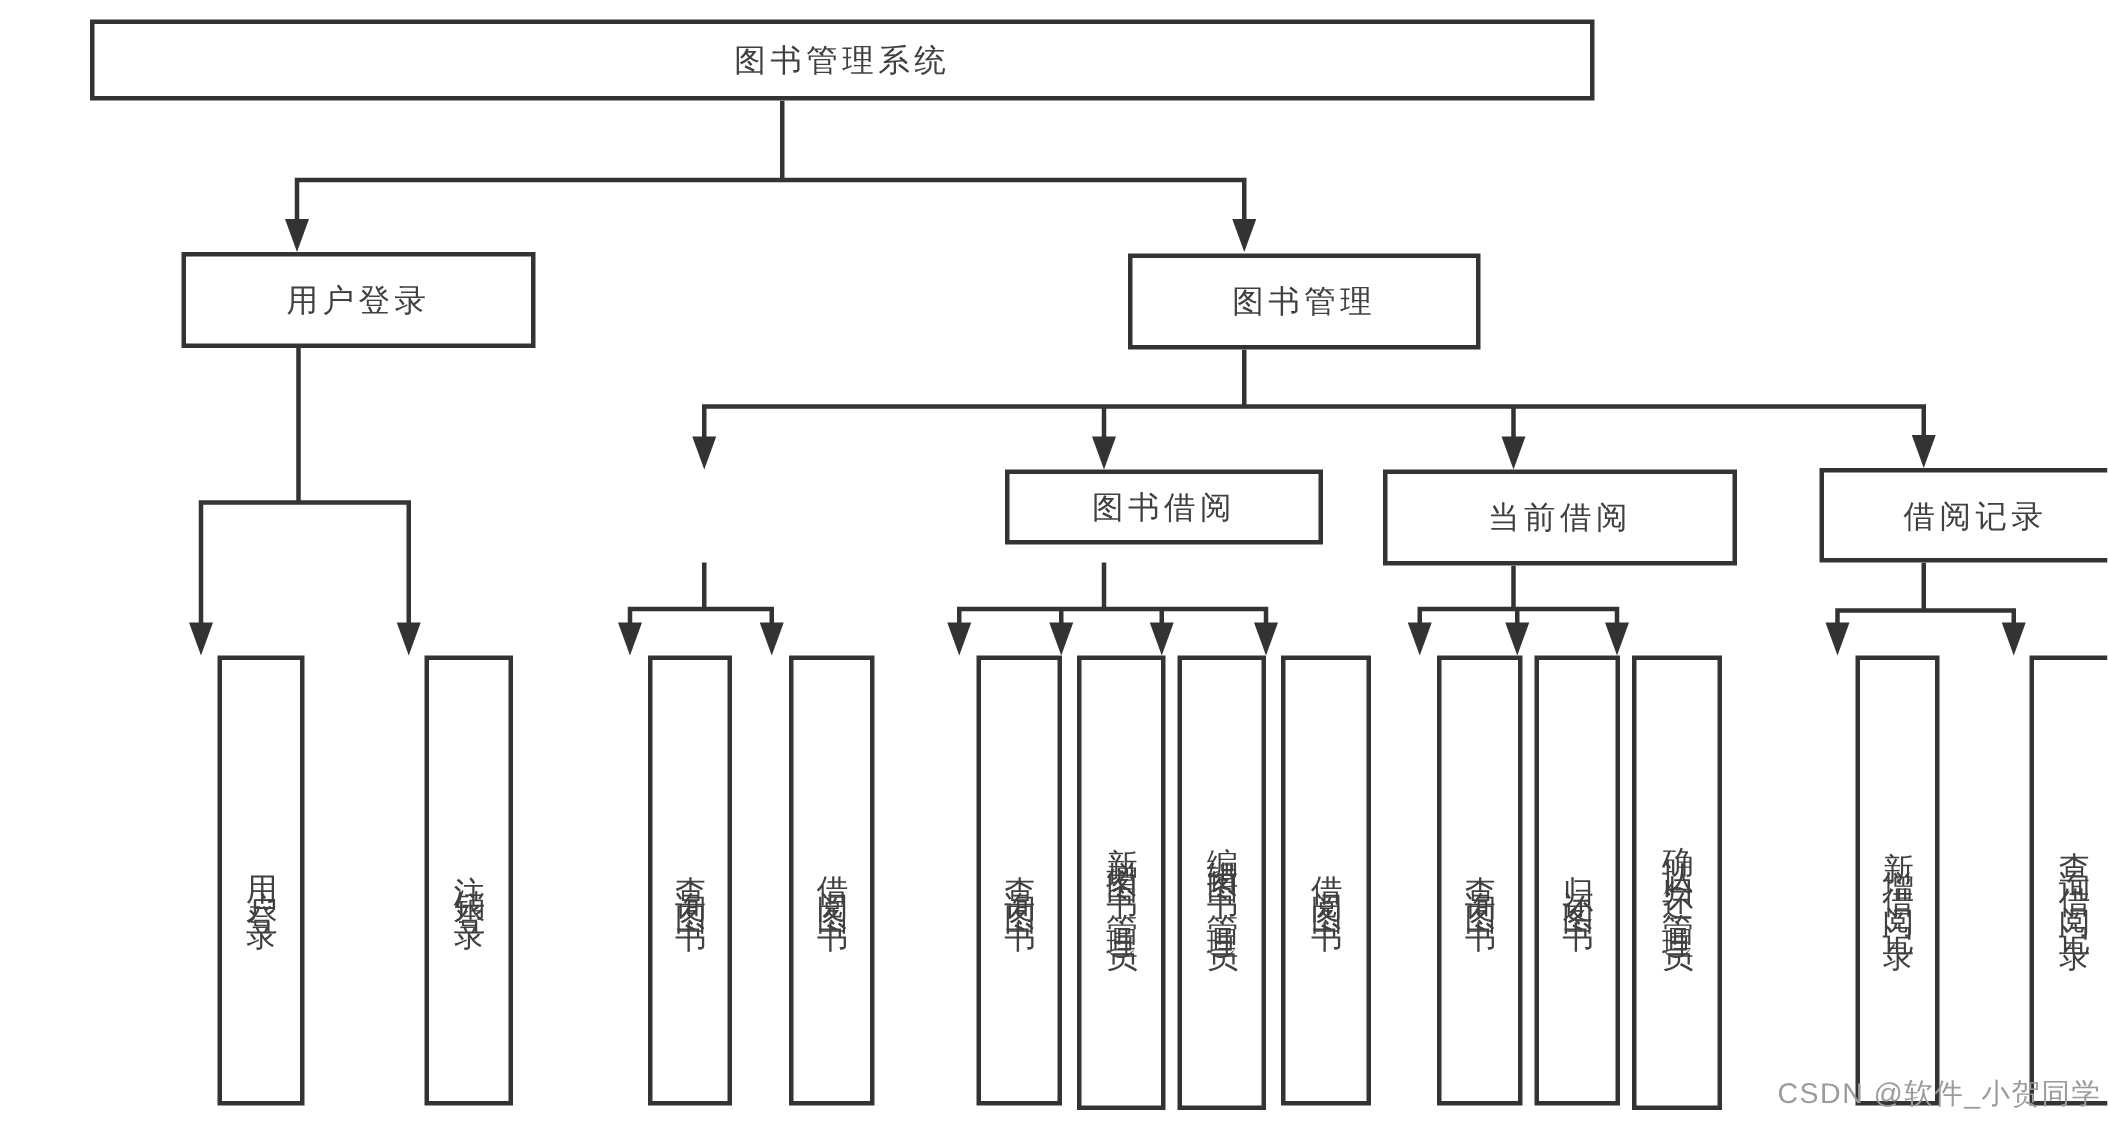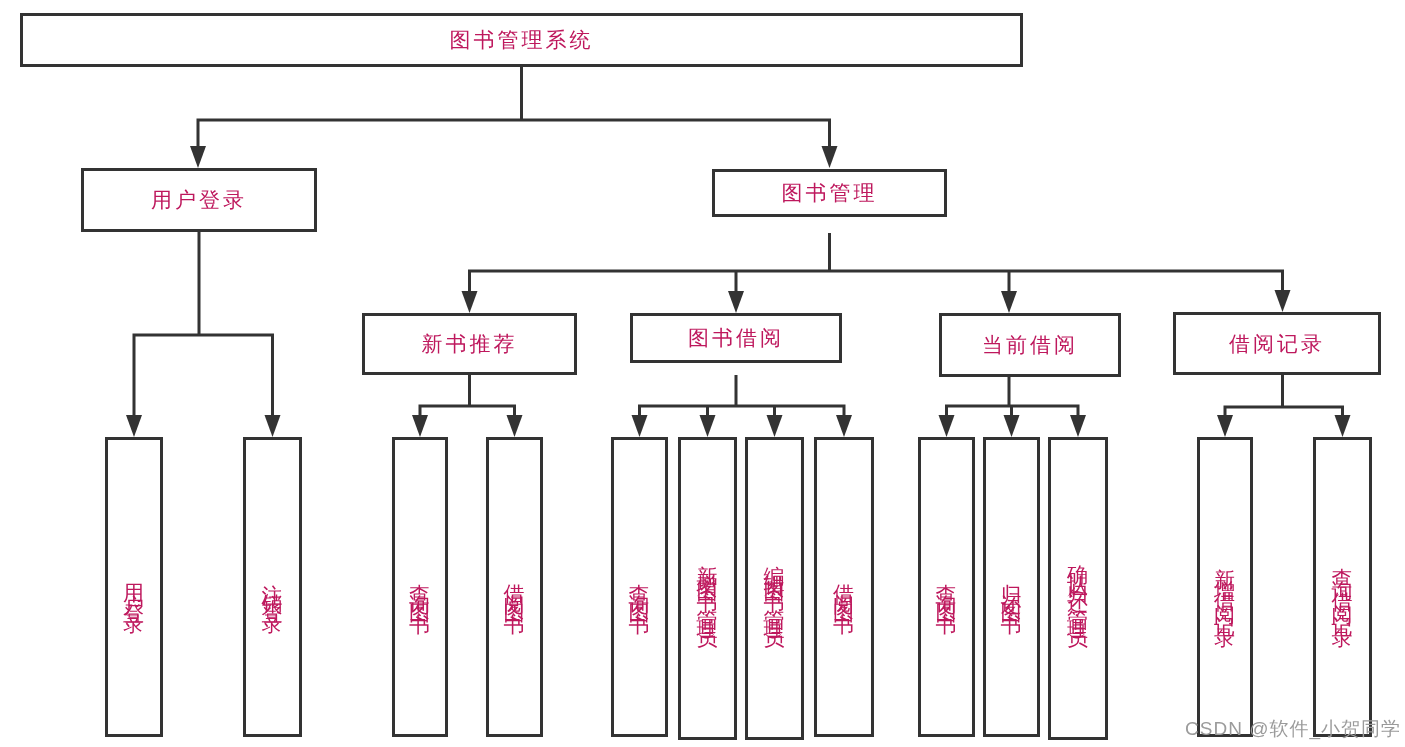--- a/index.html
+++ b/index.html
@@ -17,21 +17,22 @@
     pointer-events: none;
   }
   .box {
     position: absolute;
     box-sizing: border-box;
     border: 3px solid #333333;
     background: #ffffff;
     display: flex;
     align-items: center;
     justify-content: center;
-    color: #be185d;
+    color: #404040;
+    margin-left: 40px;
   }
   .hbox span {
     font-size: 21px;
     letter-spacing: 3px;
     white-space: nowrap;
   }
   .vbox span {
     writing-mode: vertical-rl;
     text-orientation: mixed;
     font-size: 21px;
@@ -91,31 +92,28 @@
     </g>
   </svg>
 
   <div class="box hbox" style="left:20px; top:13px; width:1003px; height:54px">
     <span>图书管理系统</span>
   </div>
 
   <div class="box hbox" style="left:81px; top:168px; width:236px; height:64px">
     <span>用户登录</span>
   </div>
-  <div class="box hbox" style="left:712px; top:169px; width:235px; height:48px">
+  <div class="box hbox" style="left:712px; top:169px; width:235px; height:64px">
     <span>图书管理</span>
   </div>
 
-  <div class="box hbox" style="left:362px; top:313px; width:215px; height:62px">
-    <span>新书推荐</span>
-  </div>
   <div class="box hbox" style="left:630px; top:313px; width:212px; height:50px">
     <span>图书借阅</span>
   </div>
-  <div class="box hbox" style="left:939px; top:313px; width:182px; height:64px">
+  <div class="box hbox" style="left:882px; top:313px; width:236px; height:64px">
     <span>当前借阅</span>
   </div>
   <div class="box hbox" style="left:1173px; top:312px; width:208px; height:63px">
     <span>借阅记录</span>
   </div>
 
   <div class="box vbox v4" style="left:105px; top:437px; width:58px; height:300px">
     <span>用户登录</span>
   </div>
   <div class="box vbox v4" style="left:243px; top:437px; width:59px; height:300px">

